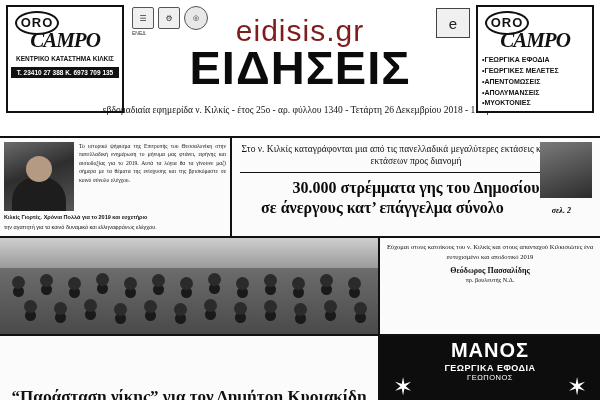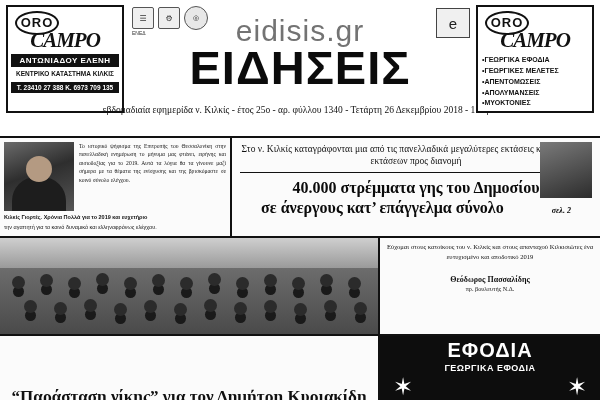--- a/index.html
+++ b/index.html
@@ -29,21 +29,21 @@
     border-bottom: 2px solid #111;
     background: #ffffff;
   }
   .watermark {
     position: absolute;
     top: 14px;
     left: 50%;
     transform: translateX(-50%);
     font-family: "Liberation Sans", sans-serif;
     font-size: 30px;
-    color: #737373;
+    color: #7f1d1d;
     letter-spacing: 1px;
     z-index: 5;
     white-space: nowrap;
   }
 
   
   .ad-left {
     position: absolute;
     left: 6px;
     top: 5px;
@@ -367,21 +367,21 @@
     font-family: "Liberation Serif", serif;
     font-size: 6.6px;
     line-height: 1.45;
     text-align: center;
   }
   .box-right-name {
     font-family: "Liberation Serif", serif;
     font-weight: bold;
     font-size: 8px;
     text-align: center;
-    margin-top: 14px;
+    margin-top: 5px;
     line-height: 1.25;
   }
   .box-right-sub {
     font-family: "Liberation Serif", serif;
     font-size: 6.2px;
     text-align: center;
   }
   .mini-portrait {
     position: absolute;
     right: 8px;
@@ -462,21 +462,20 @@
 
   <div class="masthead">
 
     <div class="watermark">eidisis.gr</div>
 
     <div class="ad-left">
       <div class="oro-logo">
         <div class="oro-ellipse">ORO</div>
         <div class="oro-campo">CAMPO</div>
       </div>
-      <div class="ad-black-bar">ΑΝΤΩΝΙΑΔΟΥ ΕΛΕΝΗ</div>
       <div class="ad-sub">ΚΕΝΤΡΙΚΟ ΚΑΤΑΣΤΗΜΑ ΚΙΛΚΙΣ</div>
       <div class="ad-phone">Τ. 23410 27 388  Κ. 6973 709 135</div>
     </div>
 
     <div class="top-icons">
       <div class="icon-box">☰</div>
       <div class="icon-box">⚙</div>
       <div class="icon-circle">◎</div>
     </div>
     <div class="top-icon-caption">ΕΝΕΔ</div>
@@ -508,21 +507,21 @@
         <div class="portrait"></div>
         <div class="blurb">Το ιστορικό ψήφισμα της Επιτροπής του Θεσσαλονίκη στην πανελλαδική ενημέρωση το μήνυμα μας φτάνει, ειρήνης και αισιοδοξίας για το 2019. Αυτά τα λόγια θα τα γίνουνε μαζί σήμερα με τα θέματα της ενίσχυσης και της βρισκόμαστε σε κοινό σύνολο ελέγχου.</div>
       </div>
       <div class="photo-caption">Κιλκίς Γιορτές. Χρόνια Πολλά για το 2019 και ευχετήριο</div>
       <div class="photo-caption" style="font-weight:normal">την αγαπητή για το κοινό δυναμικό και ελληνοφρόνως ελέγχου.</div>
     </div>
 
     <div class="lead-block">
       <div class="kicker">Στο ν. Κιλκίς καταγράφονται μια από τις πανελλαδικά μεγαλύτερες εκτάσεις κοινόχρηστων εκτάσεων προς διανομή</div>
       <hr class="hr-thin">
-      <div class="lead-head">40.000 στρέμματα γης του Δημοσίου</div>
+      <div class="lead-head">30.000 στρέμματα γης του Δημοσίου</div>
       <div class="lead-head">
         <span>σε άνεργους κατ’ επάγγελμα σύνολο</span>
         <span class="cont">σελ. 2</span>
       </div>
     </div>
   </div>
 
   <div class="row-mid">
 
     <div class="crowd-photo">
@@ -562,20 +561,21 @@
       <div class="box-right-sub">πρ. βουλευτής Ν.Δ.</div>
     </div>
     <div class="mini-portrait"></div>
   </div>
 
   <div class="row-bot">
     <div class="bot-left">
       <div class="bot-head">“Παράσταση νίκης” για τον Δημήτρη Κυριακίδη</div>
     </div>
     <div class="bot-right">
-      <div class="manos">ΕΦΟΔΙΑ</div>
+      <div class="manos">ΜΑΝΟΣ</div>
       <div class="manos-sub1">ΓΕΩΡΓΙΚΑ  ΕΦΟΔΙΑ</div>
+      <div class="manos-sub2">ΓΕΩΠΟΝΟΣ</div>
       <div class="star">✶</div>
       <div class="star r">✶</div>
     </div>
   </div>
 
 </div>
 
 </body></html>

